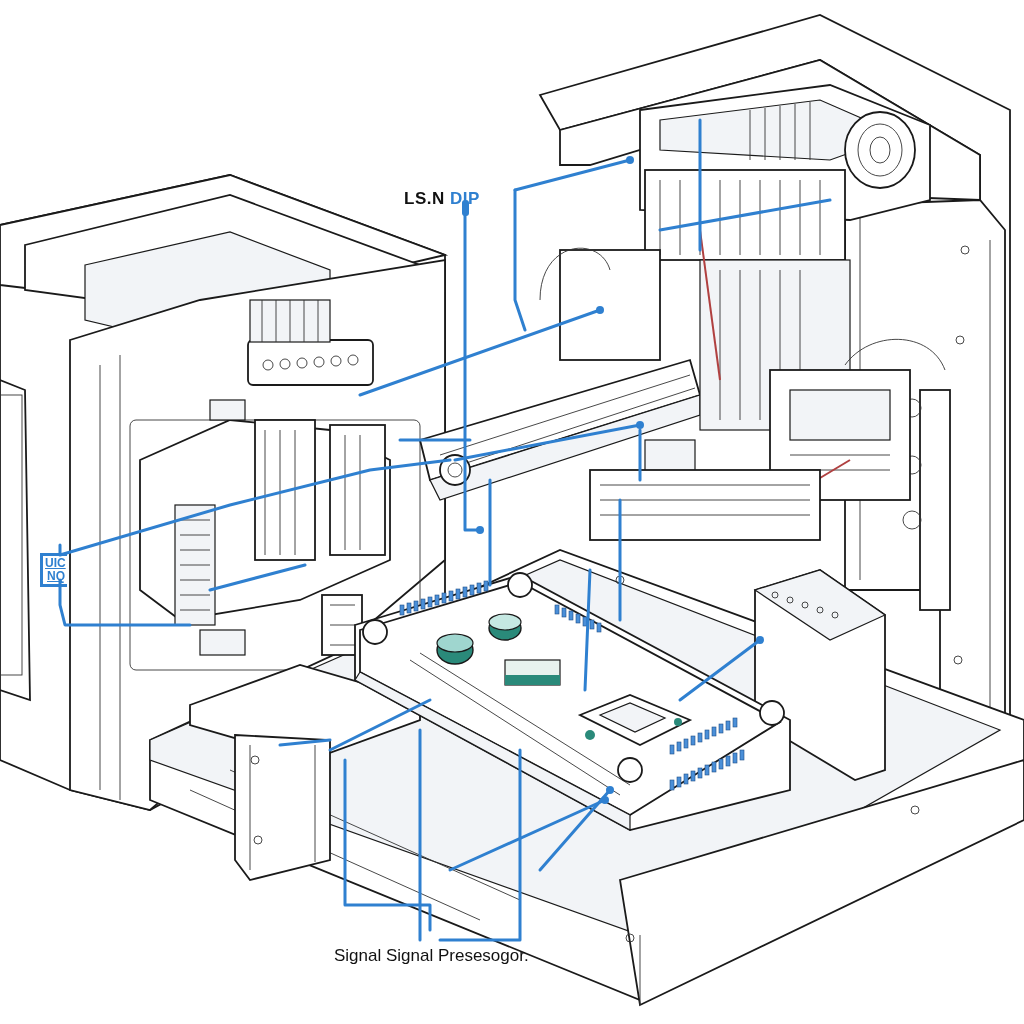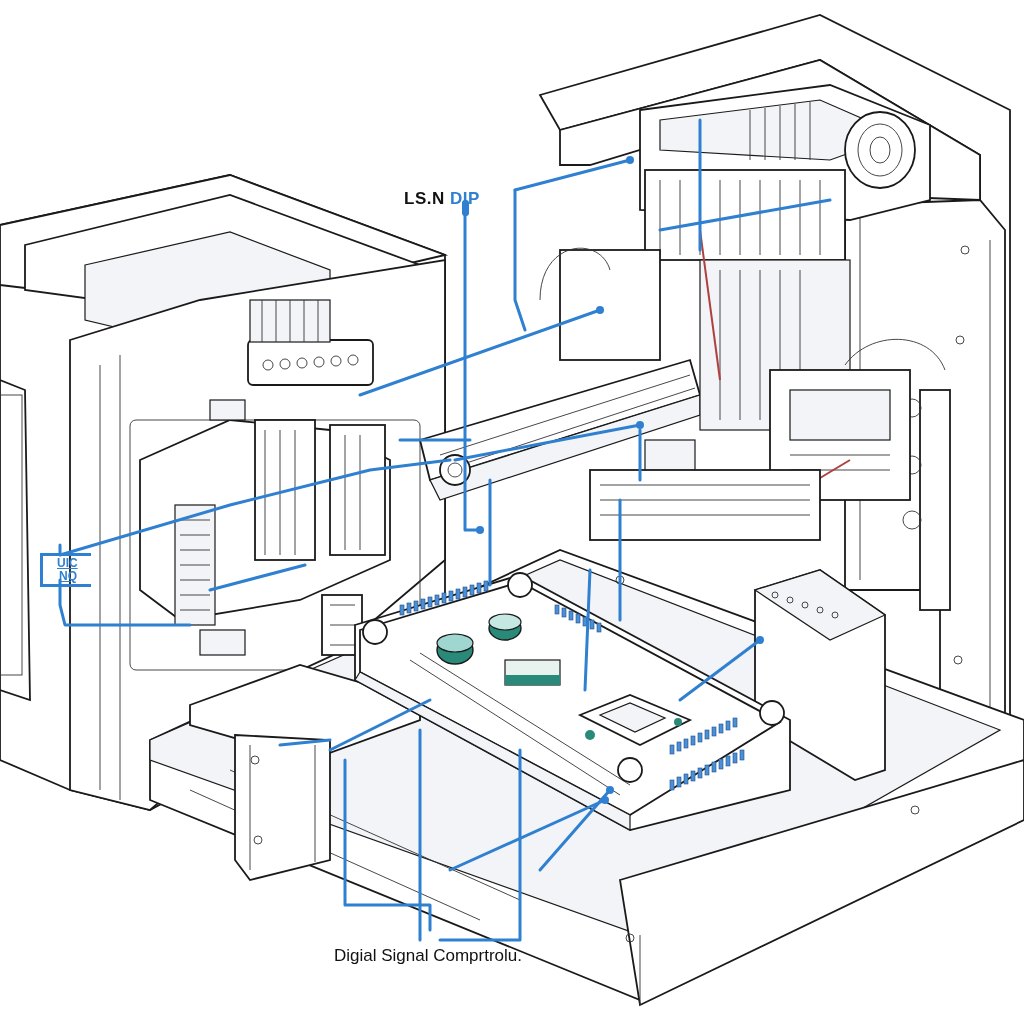--- a/index.html
+++ b/index.html
@@ -8,21 +8,21 @@
   .thin { fill: none; stroke: #333; stroke-width: 0.9; }
   .panel { fill: #ffffff; stroke: #1a1a1a; stroke-width: 1.8; }
   .shade { fill: #f2f4f7; stroke: #1a1a1a; stroke-width: 1.2; }
   .blue { fill: none; stroke: #2f80d0; stroke-width: 3; stroke-linecap: round; stroke-linejoin: round; }
   .blueFill { fill: #2f80d0; }
   .pin { fill: #4a8fd8; stroke: #1f4f88; stroke-width: 0.6; }
   .red { fill: none; stroke: #b04040; stroke-width: 2; }
   .label { position: absolute; color: #111; font-weight: bold; font-family: "Liberation Sans", sans-serif; white-space: nowrap; text-align: right; }
   .lbl-top { left: 404px; top: 189px; font-size: 17px; letter-spacing: 0.5px; }
   .lbl-top .accent { color: #2f80d0; }
-  .lbl-side { left: 40px; top: 553px; font-size: 12px; color: #2f80d0; line-height: 13px; border-left: 3px solid #2f80d0; border-top: 3px solid #2f80d0; border-bottom: 3px solid #2f80d0; padding: 1px 14px; width: 20px; text-decoration: underline; }
+  .lbl-side { left: 40px; top: 553px; font-size: 12px; color: #2f80d0; line-height: 13px; border-left: 3px solid #2f80d0; border-top: 3px solid #2f80d0; border-bottom: 3px solid #2f80d0; padding: 1px 2px; width: 20px; text-decoration: underline; }
   .lbl-bottom { left: 334px; top: 943px; font-size: 17px; font-weight: normal; line-height: 25px; color: #111; }
 </style>
 </head>
 <body>
 
 <svg width="1024" height="1024" viewBox="0 0 1024 1024">
 
   <g>
     <polygon class="panel" points="540,95 820,15 1010,110 1010,760 980,770 980,155 820,60 560,130"></polygon>
     <polygon class="panel" points="560,130 820,60 980,155 980,200 850,195 640,150 590,165 560,165"></polygon>
@@ -282,14 +282,14 @@
   <span>LS.N</span>
   <span class="accent">DIP</span>
 </div>
 
 <div class="label lbl-side">
   <div>UIC</div>
   <div>NQ</div>
 </div>
 
 <div class="label lbl-bottom">
-  <div>Digial Signal  Comprtrolu.</div>
+  <div>Signal Signal  Presesogor.</div>
 </div>
 
 </body></html>

